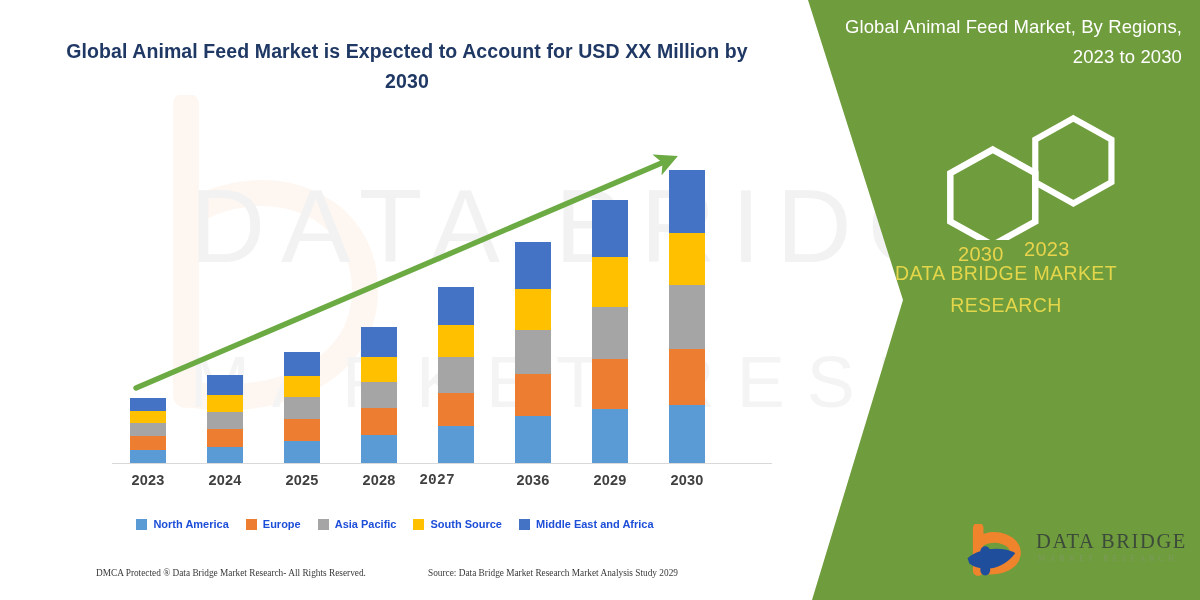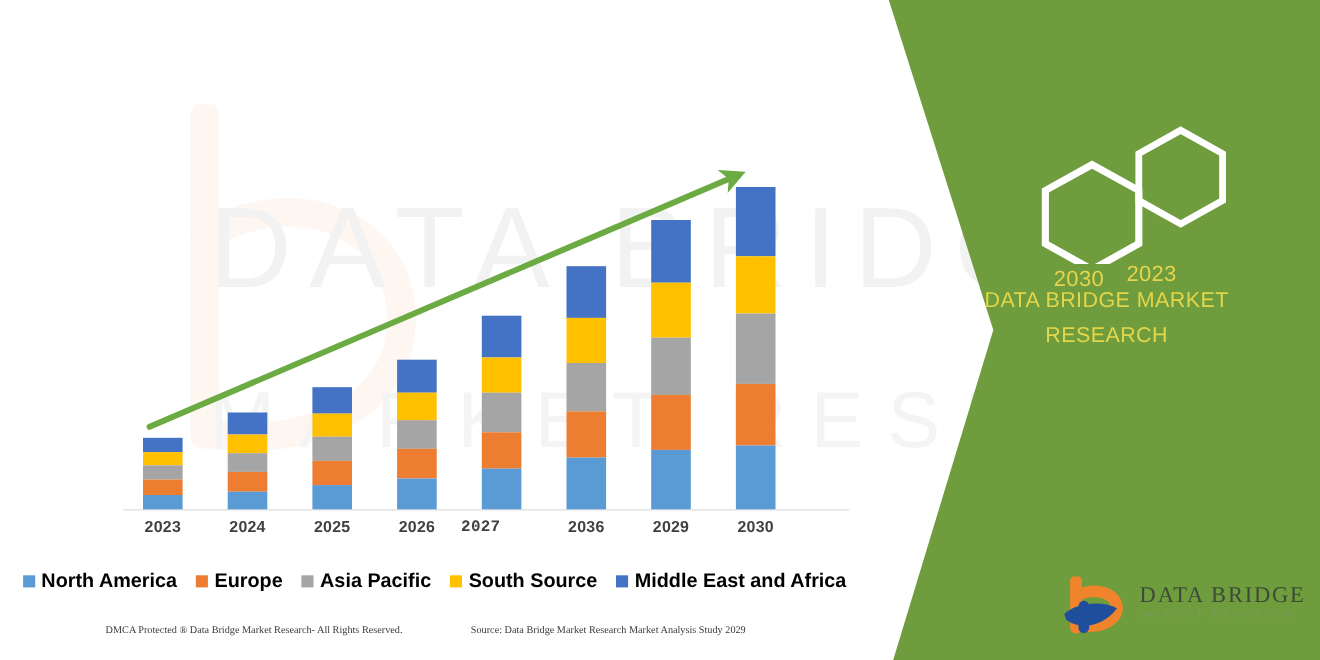--- a/index.html
+++ b/index.html
@@ -56,21 +56,21 @@
   .arrow-svg { position:absolute; left:0; top:0; width:808px; height:600px; overflow:visible; }
 
   
   .legend {
     position:absolute; left:0; top:518px; width:790px;
     display:flex; justify-content:center; align-items:center; gap:17px;
     z-index:4;
   }
   .legend-item { display:flex; align-items:center; gap:6px; }
   .legend-swatch { width:11px; height:11px; flex:0 0 11px; }
-  .legend-label { font-size:18px; font-weight:700; color:#000000; white-space:nowrap; }
+  .legend-label { font-size:11px; font-weight:700; color:#1d4ed8; white-space:nowrap; }
 
   
   .footer { position:absolute; top:568px; left:0; width:800px; z-index:4; }
   .footer-left {
     position:absolute; left:96px; top:0; font-size:9.3px; color:#3a3a3a;
     white-space:nowrap; font-family:"Liberation Serif", serif;
   }
   .footer-right {
     position:absolute; left:428px; top:0; font-size:9.3px; color:#3a3a3a;
     white-space:nowrap; font-family:"Liberation Serif", serif;
@@ -129,20 +129,21 @@
     <div class="wm-text l1">DATA BRIDGE</div>
     <div class="wm-text l2">MARKET RESEARCH</div>
   </div>
 
   <svg class="green-panel" viewBox="0 0 1200 600">
     <path d="M808,0 L1200,0 L1200,600 L812,600 L903,300 Z" fill="#6f9c3c"></path>
   </svg>
 
   <div class="chart-wrap">
 
+    <div class="chart-title">Global Animal Feed Market is Expected to Account for USD XX Million by 2030</div>
 
     <div class="plot">
 
       <svg class="arrow-svg" viewBox="0 0 808 600">
         <defs>
           <marker id="arrowhead" markerWidth="4.2" markerHeight="4.2" refX="1.4" refY="2.1" orient="auto">
             <path d="M0,0 L4.2,2.1 L0,4.2 L1.1,2.1 Z" fill="#6cab43"></path>
           </marker>
         </defs>
         <line x1="136" y1="388" x2="664" y2="162" stroke="#6cab43" stroke-width="5.4" stroke-linecap="round" marker-end="url(#arrowhead)"></line>
@@ -210,21 +211,21 @@
         <div class="seg" style="height:58px;background:#5b9bd5;"></div>
         <div class="seg" style="height:56px;background:#ed7d31;"></div>
         <div class="seg" style="height:64px;background:#a5a5a5;"></div>
         <div class="seg" style="height:52px;background:#ffc000;"></div>
         <div class="seg" style="height:63px;background:#4472c4;"></div>
       </div>
 
       <div class="yr-label" style="left:113px;">2023</div>
       <div class="yr-label" style="left:190px;">2024</div>
       <div class="yr-label" style="left:267px;text-align:center;">2025</div>
-      <div class="yr-label" style="left:344px;">2026</div>
+      <div class="yr-label" style="left:344px;">2028</div>
       <div class="yr-label" style="left:402px;font-family:Liberation Mono, monospace;">2027</div>
       <div class="yr-label" style="left:498px;">2036</div>
       <div class="yr-label" style="left:575px;">2029</div>
       <div class="yr-label" style="left:652px;">2030</div>
     </div>
   </div>
 
   <div class="legend">
     <div class="legend-item">
       <span class="legend-swatch" style="background:#5b9bd5;"></span>
@@ -248,20 +249,21 @@
     </div>
   </div>
 
   <div class="footer">
     <div class="footer-left">DMCA Protected ® Data Bridge Market Research-  All Rights Reserved.</div>
     <div class="footer-right">Source: Data Bridge Market Research  Market Analysis Study 2029</div>
   </div>
 
   <div class="gp-content">
 
+    <div class="gp-title">Global Animal Feed Market, By Regions, 2023 to 2030</div>
 
     <div class="hexes">
       <svg viewBox="0 0 388 140" width="388" height="140">
 
         <polygon points="182,52 218,72 218,113 182,133 146,113 146,72" fill="none" stroke="#ffffff" stroke-width="5.5" transform="translate(-8,0) scale(1.18) translate(-22,-10)"></polygon>
 
         <polygon points="246,18 280,37 280,75 246,94 212,75 212,37" fill="none" stroke="#ffffff" stroke-width="5.5" transform="translate(6,-4) scale(1.12) translate(-18,2)"></polygon>
       </svg>
       <div class="hex-label a">2030</div>
       <div class="hex-label b">2023</div>

